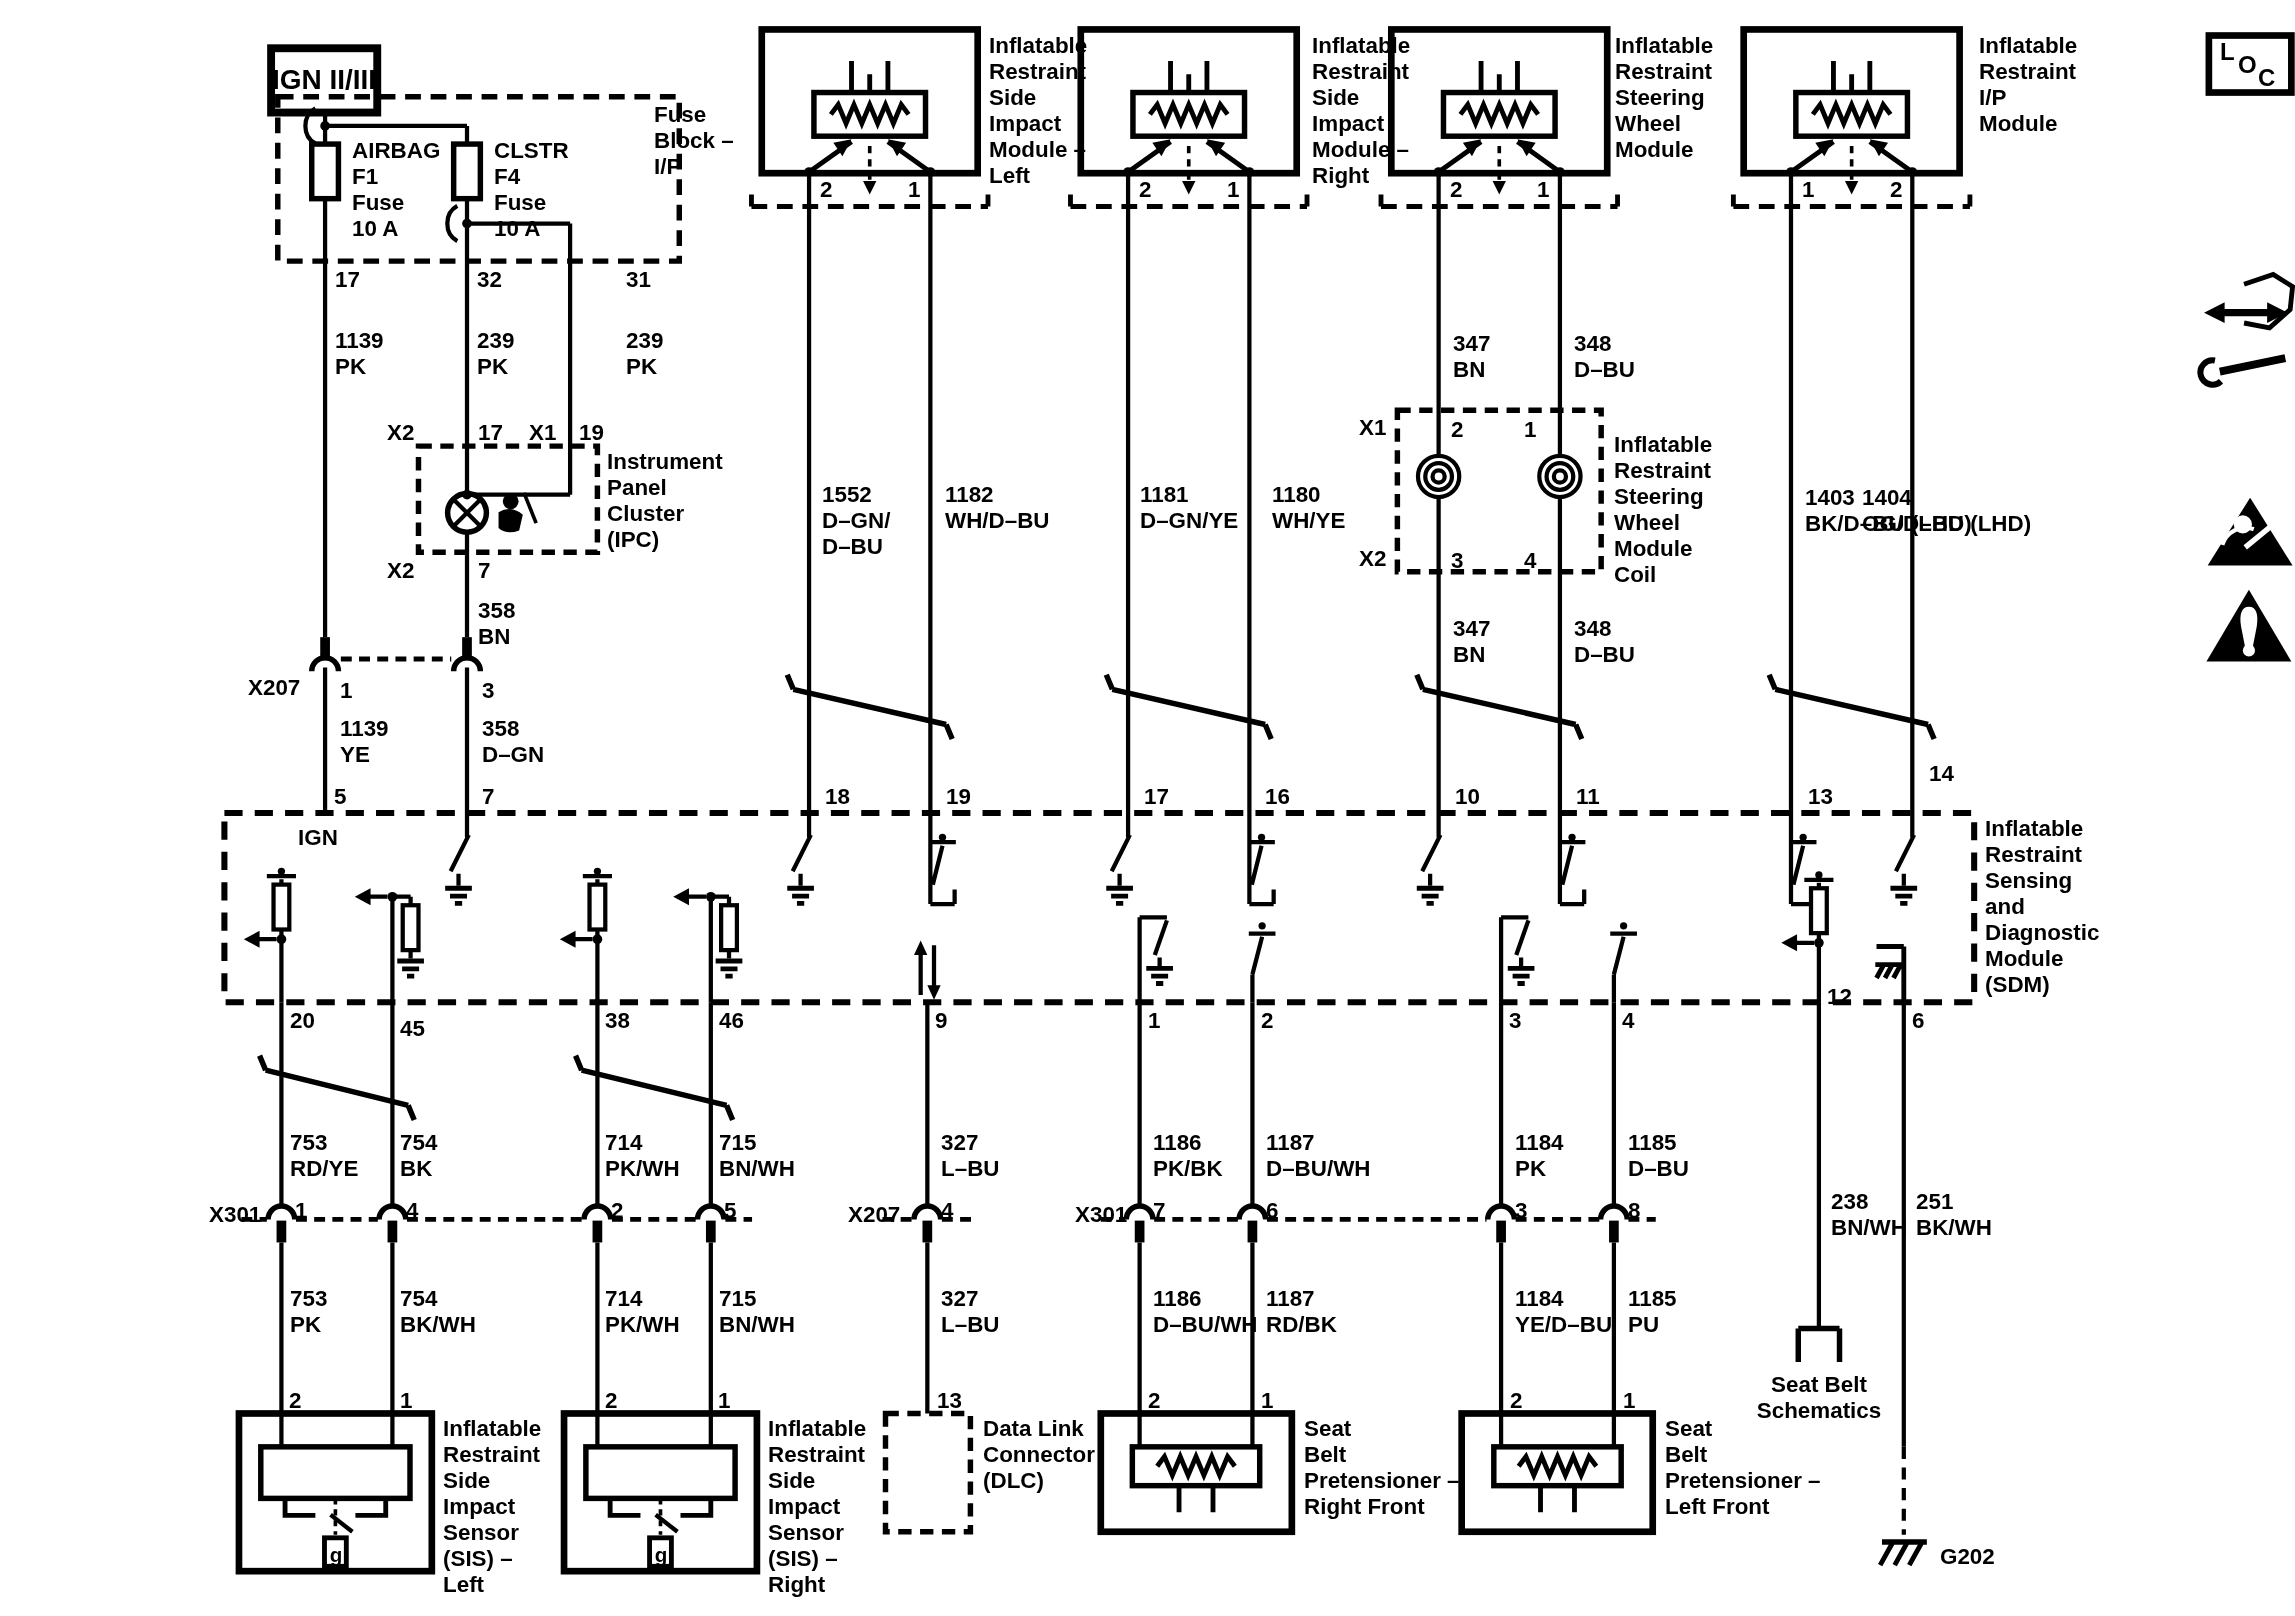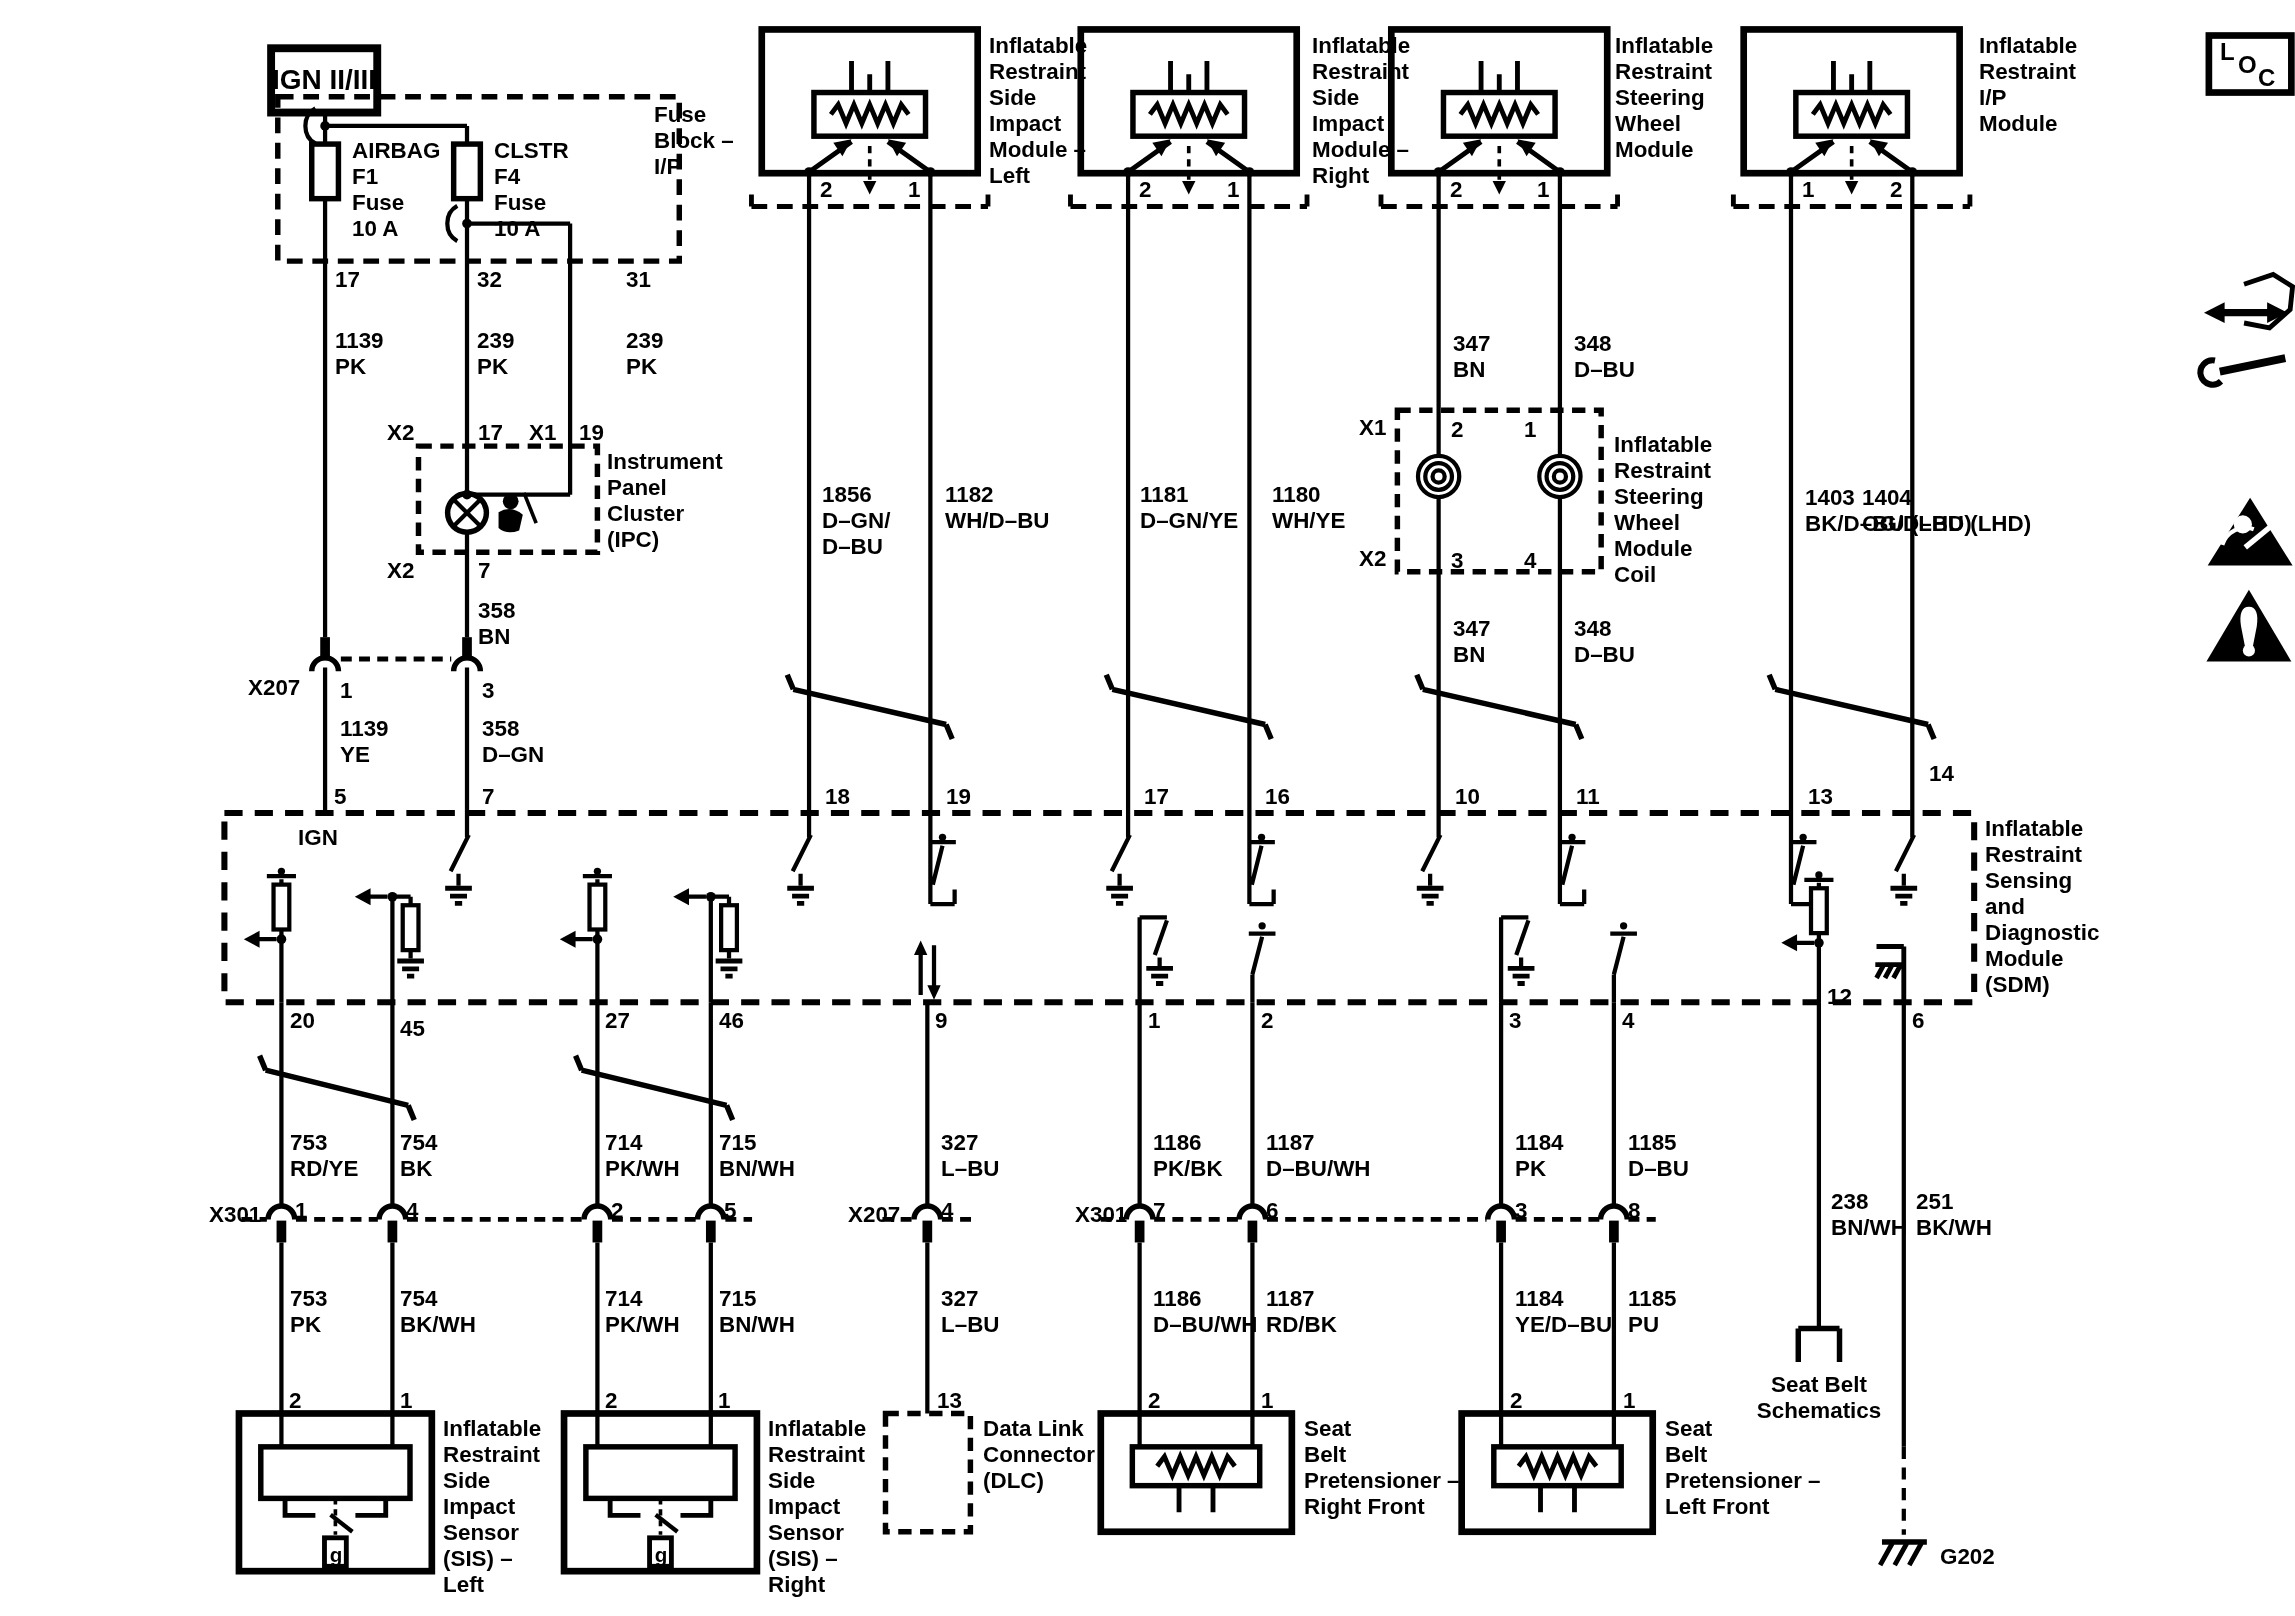--- a/index.html
+++ b/index.html
@@ -368,21 +368,21 @@
 Steering
 Wheel
 Module</div>
 <div class="t" style="left:1802px;top:177px;">1</div>
 <div class="t" style="left:1890px;top:177px;">2</div>
 <div class="t" style="left:1979px;top:33px;">Inflatable
 Restraint
 I/P
 Module</div>
 
-<div class="t" style="left:822px;top:482px;">1856
+<div class="t" style="left:822px;top:482px;">1552
 D–GN/
 D–BU</div>
 <div class="t" style="left:945px;top:482px;">1182
 WH/D–BU</div>
 <div class="t" style="left:1140px;top:482px;">1181
 D–GN/YE</div>
 <div class="t" style="left:1272px;top:482px;">1180
 WH/YE</div>
 <div class="t" style="left:1453px;top:331px;">347
 BN</div>
@@ -421,21 +421,21 @@
 <div class="t" style="left:1985px;top:816px;">Inflatable
 Restraint
 Sensing
 and
 Diagnostic
 Module
 (SDM)</div>
 
 <div class="t" style="left:290px;top:1008px;">20</div>
 <div class="t" style="left:400px;top:1008px;margin-top:8px;">45</div>
-<div class="t" style="left:605px;top:1008px;">27</div>
+<div class="t" style="left:605px;top:1008px;">38</div>
 <div class="t" style="left:719px;top:1008px;">46</div>
 <div class="t" style="left:935px;top:1008px;">9</div>
 <div class="t" style="left:1148px;top:1008px;">1</div>
 <div class="t" style="left:1261px;top:1008px;">2</div>
 <div class="t" style="left:1509px;top:1008px;">3</div>
 <div class="t" style="left:1622px;top:1008px;">4</div>
 <div class="t" style="left:1827px;top:984px;">12</div>
 <div class="t" style="left:1912px;top:1008px;">6</div>
 
 <div class="t" style="left:290px;top:1130px;">753

